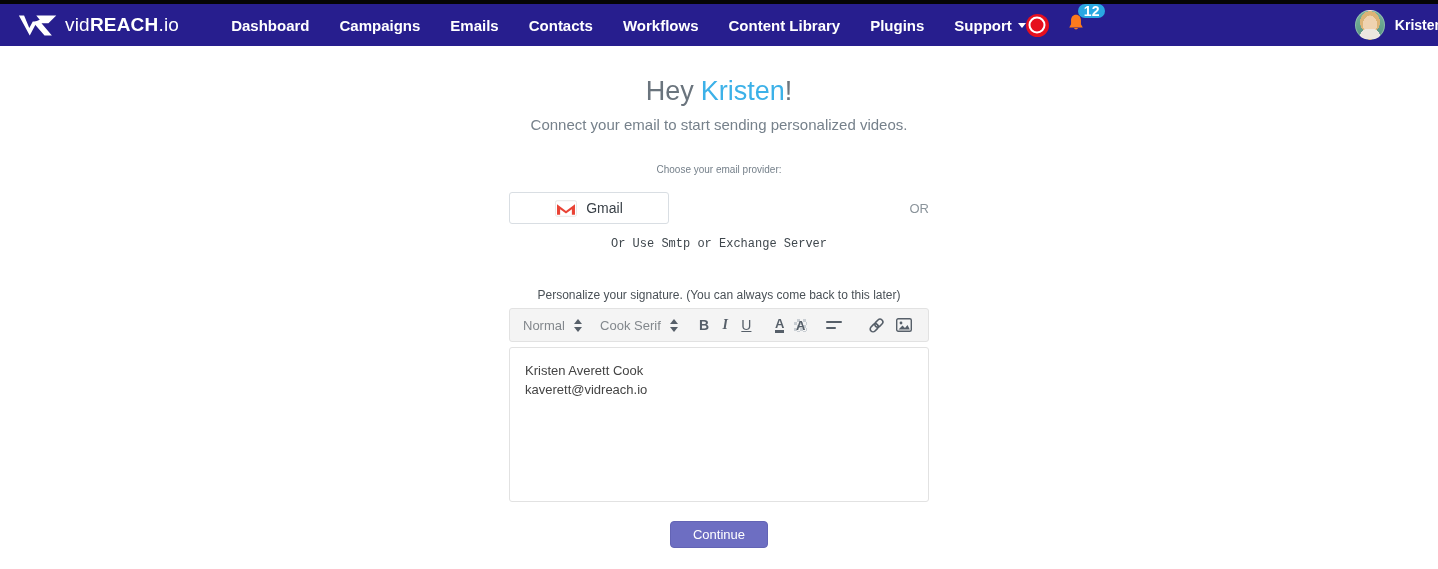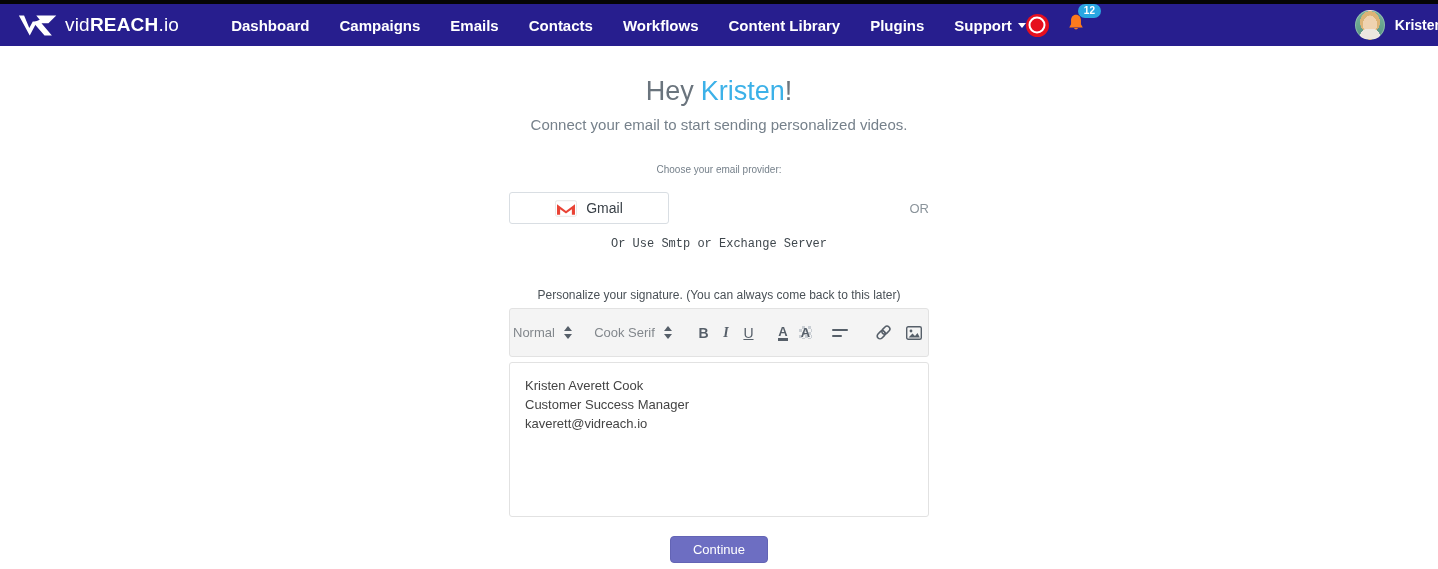--- a/index.html
+++ b/index.html
@@ -21,21 +21,21 @@
                 border-right:4px solid transparent; border-top:5px solid #fff;
                 margin-left:6px; display:inline-block; }
   .nav-right-icons { margin-left:auto; display:flex; align-items:center; gap:16px; }
   .record-btn { width:23px; height:23px; border-radius:50%; background:#e60f1e;
                 position:relative; cursor:pointer; }
   .record-btn::after { content:""; position:absolute; top:50%; left:50%;
                 transform:translate(-50%,-50%); width:13px; height:13px;
                 border:2px solid #fff; border-radius:50%; }
   .bell-wrap { position:relative; cursor:pointer; }
   .badge { position:absolute; top:-8px; left:13px; background:#29a7e2; color:#fff;
-           font-size:10px; font-weight:700; padding:1px 6px; border-radius:8px;
+           font-size:14px; font-weight:700; padding:1px 6px; border-radius:8px;
            line-height:12px; }
   .user-group { margin-left:252px; display:flex; align-items:center; gap:10px; cursor:pointer; }
   .avatar { width:30px; height:30px; border-radius:50%;
     background:
       radial-gradient(ellipse 10px 7px at 50% 88%, #ece7df 0 99%, transparent 100%),
       radial-gradient(ellipse 7px 9px at 50% 48%, #efd3b0 0 99%, transparent 100%),
       radial-gradient(ellipse 10px 11px at 50% 40%, #dcb476 0 99%, transparent 100%),
       linear-gradient(180deg, #7ab39b 0%, #579482 100%);
     border:1px solid rgba(255,255,255,.25); }
   .user-name { font-size:14px; font-weight:600; color:#fff; display:flex; align-items:center; }
@@ -53,21 +53,21 @@
                   border-radius:3px; display:flex; align-items:center; justify-content:center;
                   gap:9px; cursor:pointer; }
   .provider-btn span { font-size:14px; color:#3a4148; }
   .or-label { font-size:13px; color:#8b949b; }
   .smtp-link { margin-top:13px; font-size:12px; color:#3f474d; cursor:pointer;font-family:Liberation Mono, monospace; }
 
   .sig-label { margin-top:37px; font-size:12px; color:#4a5157; }
 
   .editor { margin-top:6px; text-align:left; }
   .ql-toolbar { border:1px solid #e2e2e2; background:#f4f4f4; border-radius:3px;
-                height:49px; padding:0 3px; display:flex; align-items:center; }
+                height:34px; padding:0 13px; display:flex; align-items:center; }
   .picker { display:flex; align-items:center; gap:9px; color:#82878c; font-size:13px;
             cursor:pointer; }
   .picker-format { width:76px; }
   .picker-font { width:90px; margin-left:10px; }
   .tb-btn { background:none; border:none; color:#565f69; cursor:pointer;
             font-size:14px; display:flex; align-items:center; justify-content:center;
             width:24px; height:24px; padding:0; font-family:"Liberation Sans",sans-serif; }
   .tb-bold { font-weight:800; margin-left:14px; }
   .tb-italic { font-style:italic; font-family:"Liberation Serif",serif; font-weight:600; }
   .tb-under { text-decoration:underline; }
@@ -218,19 +218,18 @@
       <button class="tb-btn">
         <svg width="16" height="14" viewBox="0 0 16 14">
           <rect x="0.7" y="0.7" width="14.6" height="12.6" rx="1.5" fill="none" stroke="#565f69" stroke-width="1.4"></rect>
           <circle cx="5" cy="5" r="1.4" fill="#565f69"></circle>
           <path d="M2.5 11.5 L6.5 7.5 L9 10 L11.5 7 L13.8 11.5 Z" fill="#565f69"></path>
         </svg>
       </button>
     </div>
     <div class="ql-content">
       <div>Kristen Averett Cook</div>
-      <div>Customer Success Manager</div>
       <div>kaverett@vidreach.io</div>
     </div>
   </div>
 
   <button class="continue-btn">Continue</button>
 </main>
 
 </body></html>

